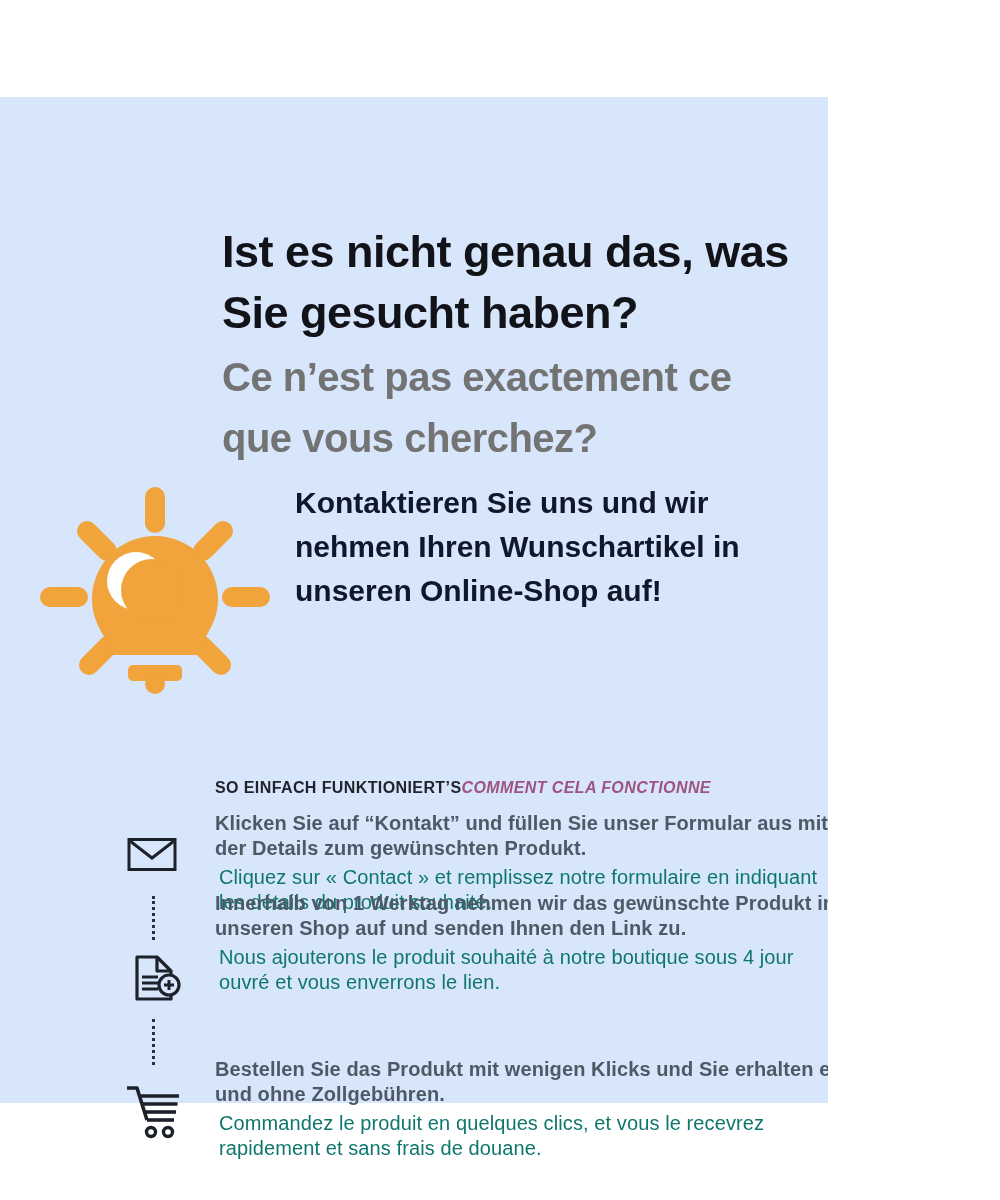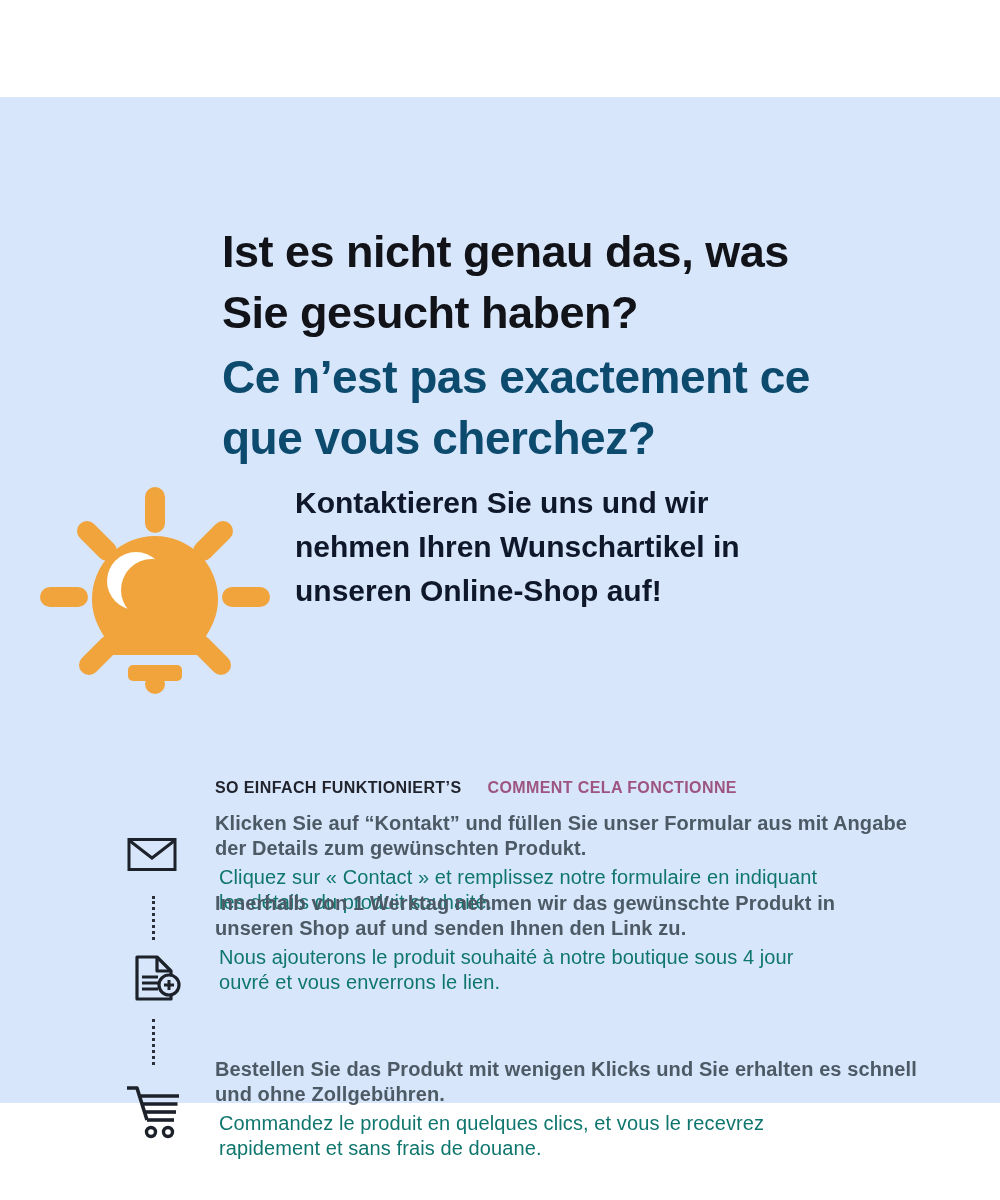--- a/index.html
+++ b/index.html
@@ -1,57 +1,57 @@
 <!DOCTYPE html>
 <html><head>
 <meta charset="utf-8">
 <style>
   html,body { margin:0; padding:0; background:#ffffff; }
   .page {
-    position:relative; width:1000px; height:1200px;
+    position:relative; width:828px; height:1200px;
     background:#ffffff; overflow:hidden;
     font-family:"Liberation Sans", sans-serif;
   }
   .panel {
     position:absolute; left:0; top:97px; width:1000px; height:1006px;
     background:#d7e6fa;
   }
 
   
   .hero-text { position:absolute; left:222px; top:124px; width:740px; }
   .title-de {
     margin:0; font-size:45px; line-height:61px; font-weight:700;
     color:#121318; letter-spacing:-0.5px; white-space:pre-line;
   }
   .title-fr {
-    margin:4px 0 0 0; font-size:46px; line-height:61px; font-weight:700;
-    color:#0c4a6e; letter-spacing:-0.5px; white-space:pre-line;
+    margin:4px 0 0 0; font-size:40px; line-height:61px; font-weight:700;
+    color:#737373; letter-spacing:-0.5px; white-space:pre-line;
   }
 
   
   .bulb-wrap { position:absolute; left:40px; top:390px; width:230px; height:235px; }
 
   
   .intro { position:absolute; left:295px; top:384px; width:580px; }
   .intro-de {
     margin:0; font-size:30px; line-height:44px; font-weight:700;
     color:#0f172a; white-space:pre-line;
   }
   .intro-fr {
     margin:0; font-size:30px; line-height:44px; font-weight:700;
     color:#9d5480; white-space:pre-line;
   }
 
   
   .hiw-heading {
-    position:absolute; left:215px; top:682px; display:flex; gap:26px;
+    position:absolute; left:215px; top:682px; display:flex; 
     font-size:16px; font-weight:700; letter-spacing:0.4px;text-align:center;
   }
   .hiw-de { color:#22242d; }
-  .hiw-fr { color:#9d5480; }
+  .hiw-fr { color:#9d5480;font-style:italic; }
 
   
   .step { position:absolute; left:215px; width:775px; }
   .step-1 { top:714px; }
   .step-2 { top:794px; }
   .step-3 { top:960px; }
   .step-de {
     margin:0; font-size:20px; line-height:25px; font-weight:700;
     color:#4d5a66; white-space:pre-line; letter-spacing:0.1px;
   }

